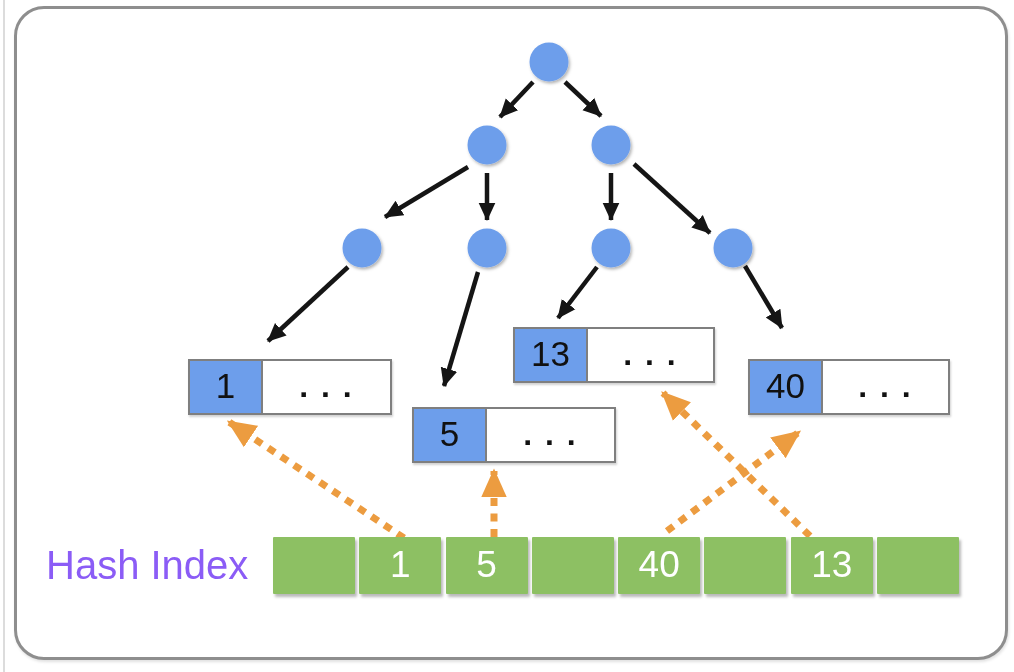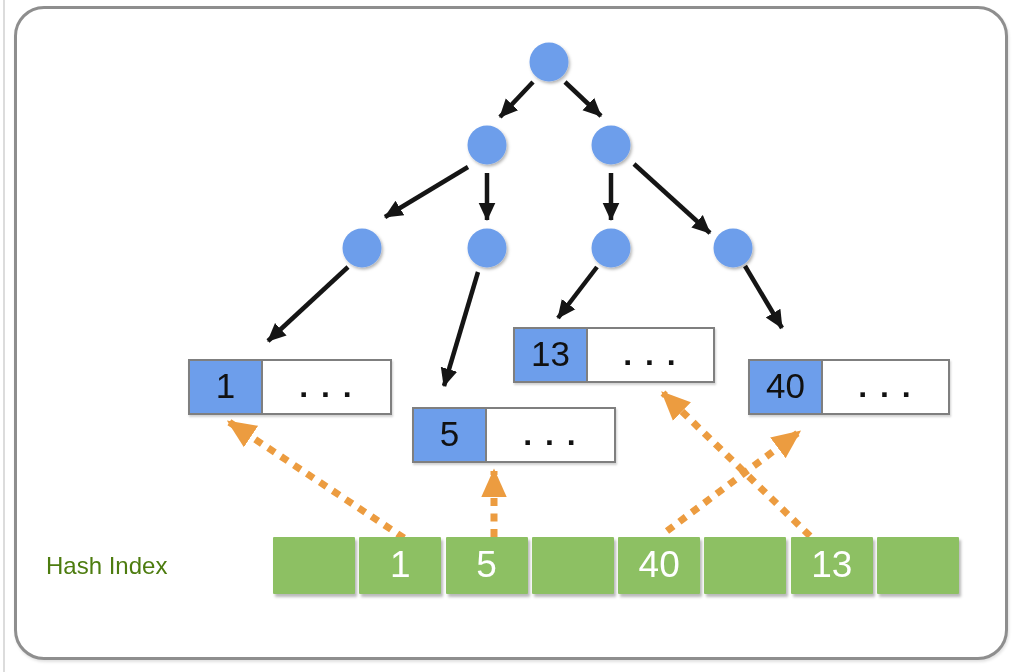--- a/index.html
+++ b/index.html
@@ -64,22 +64,22 @@
     font-weight: 700;
     font-size: 32px;
     letter-spacing: 2px;
     display: flex; align-items: center; justify-content: center;
     padding-bottom: 2px;
   }
 
   .hash-label {
     position: absolute; left: 46px; top: 537px; height: 57px;
     line-height: 57px;
-    font-size: 24px;
-    color: #4d7c0f;
+    font-size: 40px;
+    color: #8b5cf6;
     white-space: nowrap;
   }
 
   .hash-row {
     position: absolute; left: 273px; top: 537px; height: 57px;
     display: flex; gap: 4.3px;
   }
   .hash-cell {
     width: 82px; height: 57px;
     background: var(--hash-green, #8dc063);

